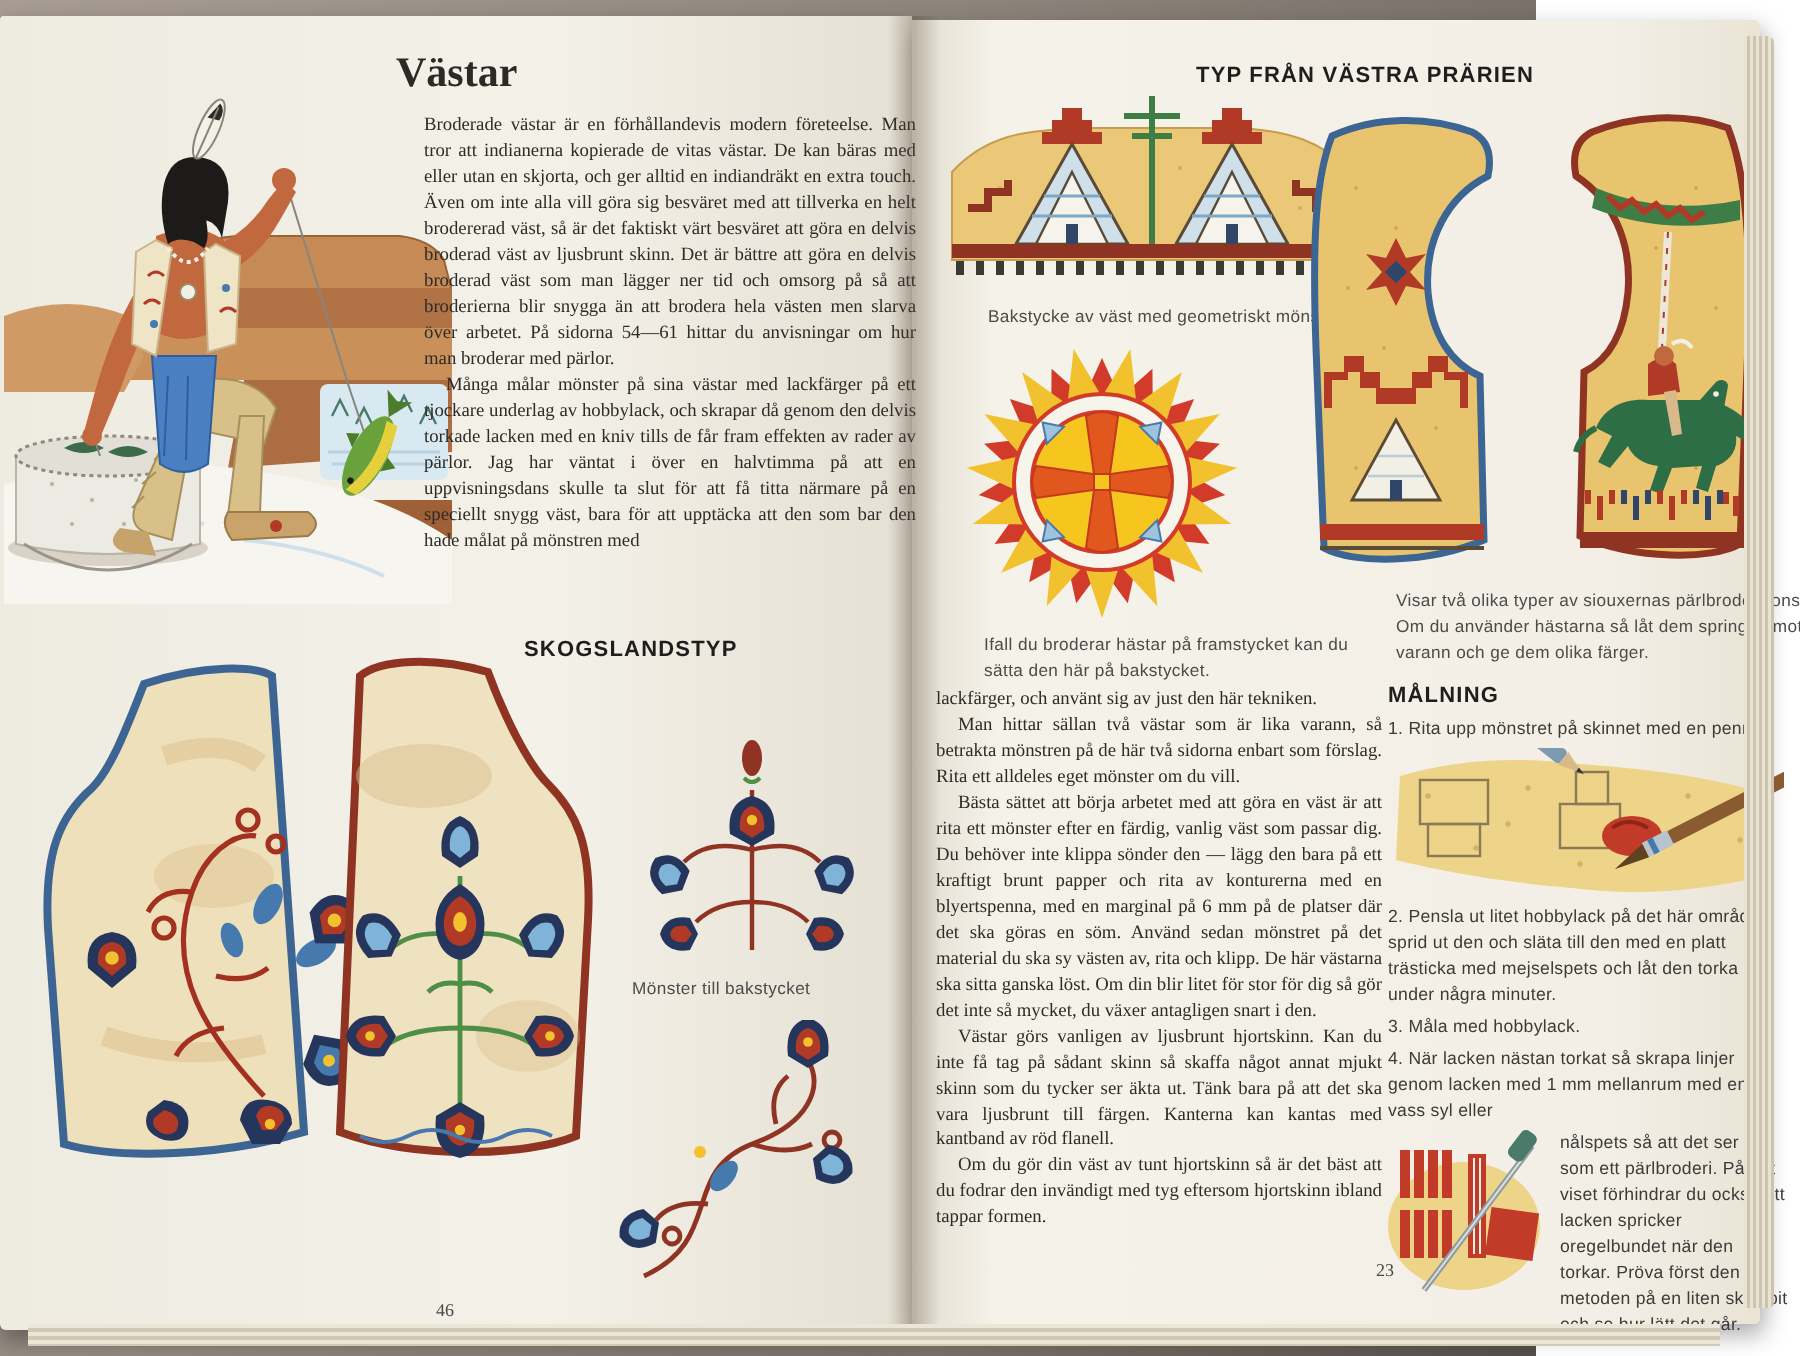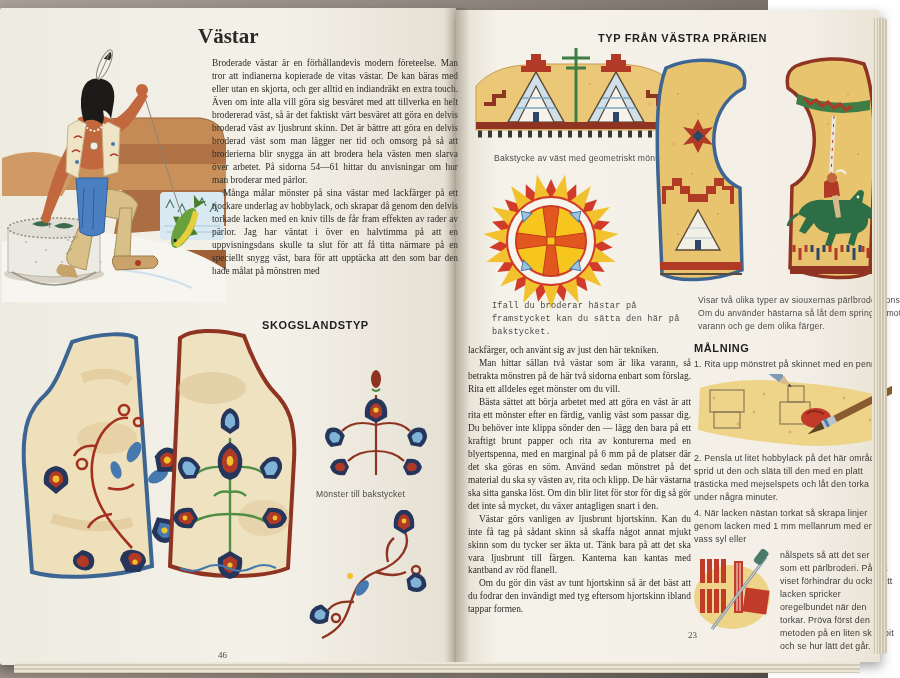--- a/index.html
+++ b/index.html
@@ -416,21 +416,21 @@
 
         <g fill="#e2571d" stroke="#c13a1f" stroke-width="1">
           <path d="M-33,-8 L-4,-4 L-4,4 L-33,8 Q-37,0 -33,-8 Z"></path>
           <path d="M33,-8 L4,-4 L4,4 L33,8 Q37,0 33,-8 Z"></path>
           <path d="M-8,-33 L-4,-4 L4,-4 L8,-33 Q0,-37 -8,-33 Z"></path>
           <path d="M-8,33 L-4,4 L4,4 L8,33 Q0,37 -8,33 Z"></path>
         </g>
       </g>
     </svg>
   </div>
-  <div class="abs caption" style="left:476px;top:300px;width:188px;font-family:Liberation Mono, monospace;">Ifall du broderar hästar på framstycket kan du sätta den här på bakstycket.</div>
+  <div class="abs caption" style="left:476px;top:316px;width:188px;">Ifall du broderar hästar på framstycket kan du sätta den här på bakstycket.</div>
 
   <div class="abs" style="left:648px;top:54px;width:234px;height:238px;">
     <svg width="234" height="238" viewBox="0 0 234 238">
 
       <g>
         <path d="M18,14 C40,4 66,4 88,12 C96,16 98,24 96,34 C76,44 64,66 66,92 C68,114 78,128 92,134 L94,216 C66,228 28,228 14,220 L10,120 C8,64 10,34 18,14 Z" fill="#e9c46f" stroke="#3c6593" stroke-width="3.5"></path>
         <g fill="#c89a4e" opacity=".7">
             <circle cx="30" cy="40" r="1"></circle>
             <circle cx="50" cy="60" r="1"></circle>
             <circle cx="26" cy="90" r="1"></circle>
@@ -549,20 +549,21 @@
       </g>
 
       <g transform="rotate(-27 160 20)">
         <rect x="130" y="30" width="70" height="7" rx="3" fill="#8a5a30"></rect>
         <rect x="118" y="29.5" width="14" height="8" fill="#b8c4cc"></rect>
         <rect x="121" y="29.5" width="3" height="8" fill="#4679ad"></rect>
         <polygon points="118,30 100,35 118,37.5" fill="#5f431f"></polygon>
       </g>
     </svg>
     <div class="steps-text">2.  Pensla ut litet hobbylack på det här området, sprid ut den och släta till den med en platt trästicka med mejselspets och låt den torka under några minuter.</div>
+    <div class="steps-text">3.  Måla med hobbylack.</div>
     <div class="steps-text">4.  När lacken nästan torkat så skrapa linjer genom lacken med 1 mm mellanrum med en vass syl eller</div>
     <div class="step4wrap">
       <svg width="80" height="90" viewBox="0 0 80 90">
         <ellipse cx="38" cy="48" rx="38" ry="32" fill="#edd488"></ellipse>
         <g fill="#c23b28">
           <rect x="6" y="10" width="5" height="24"></rect>
             <rect x="13" y="10" width="5" height="24"></rect>
             <rect x="20" y="10" width="5" height="24"></rect>
             <rect x="27" y="10" width="5" height="24"></rect>
           <rect x="6" y="40" width="5" height="24"></rect>

